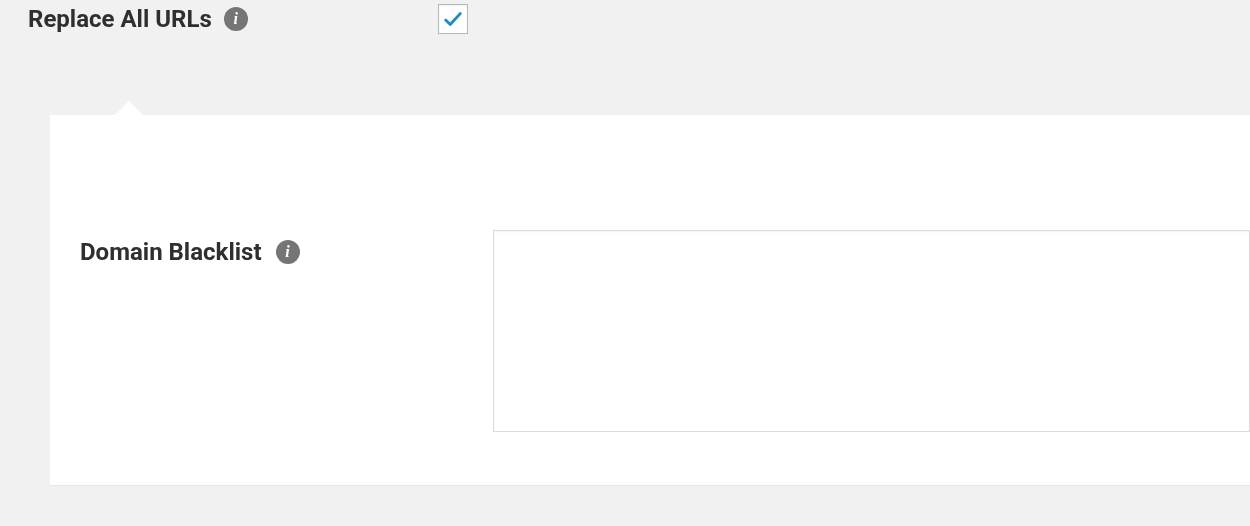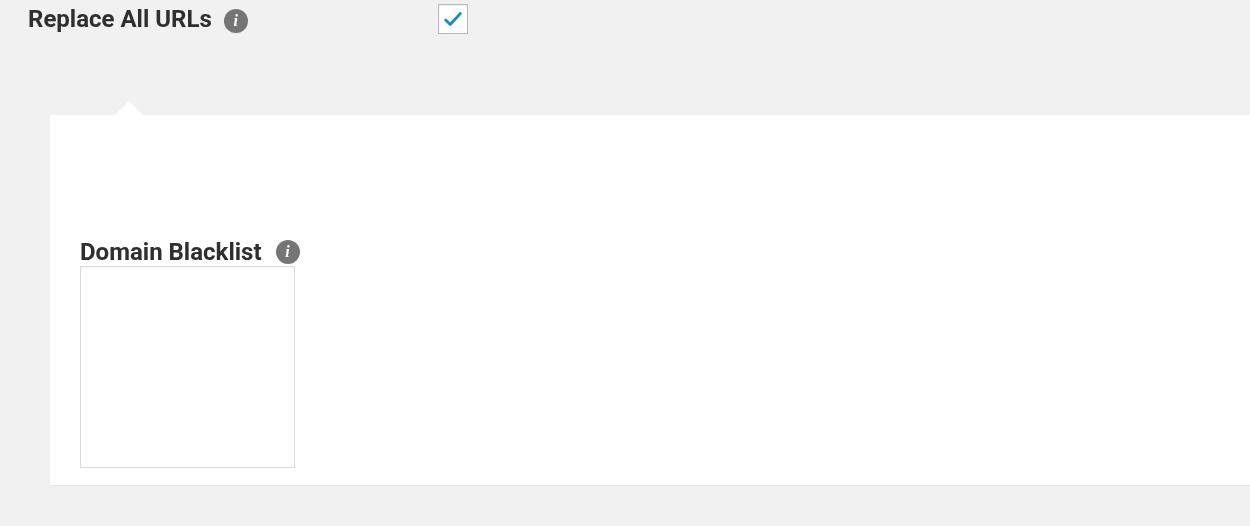--- a/index.html
+++ b/index.html
@@ -19,21 +19,21 @@
 
     .top-row {
       display: flex;
       align-items: center;
       padding-top: 4px;
       padding-left: 28px;
     }
     .top-row .label-col {
       width: 410px;
       display: flex;
-      align-items: flex-end;
+      align-items: center;
       gap: 12px;
     }
     .top-row .label-text {
       font-size: 24px;
       font-weight: 700;
       color: #2f2f2f;
     }
     .info-icon {
       width: 24px;
       height: 24px;
@@ -94,21 +94,20 @@
       border-left: 16px solid transparent;
       border-right: 16px solid transparent;
       border-bottom: 16px solid #ffffff;
     }
 
     .panel-row {
       display: flex;
       align-items: flex-start;
       padding-top: 115px;
       padding-left: 30px;
-      flex-direction: column;
     }
     .panel-row .plabel-col {
       width: 413px;
       display: flex;
       align-items: center;
       gap: 14px;
       padding-top: 8px;
     }
     .panel-row .plabel-text {
       font-size: 24px;

